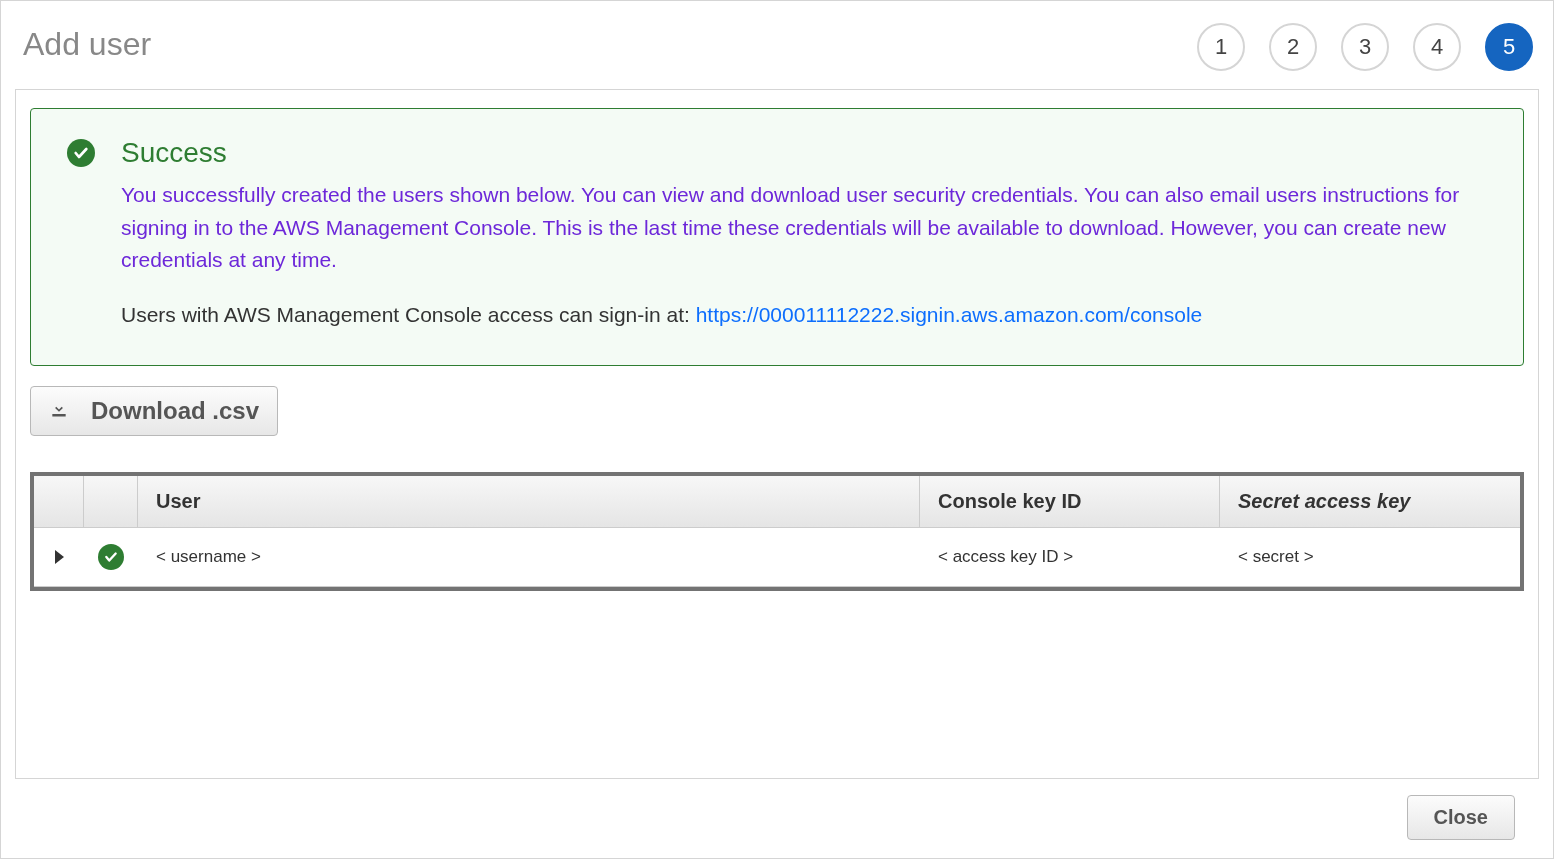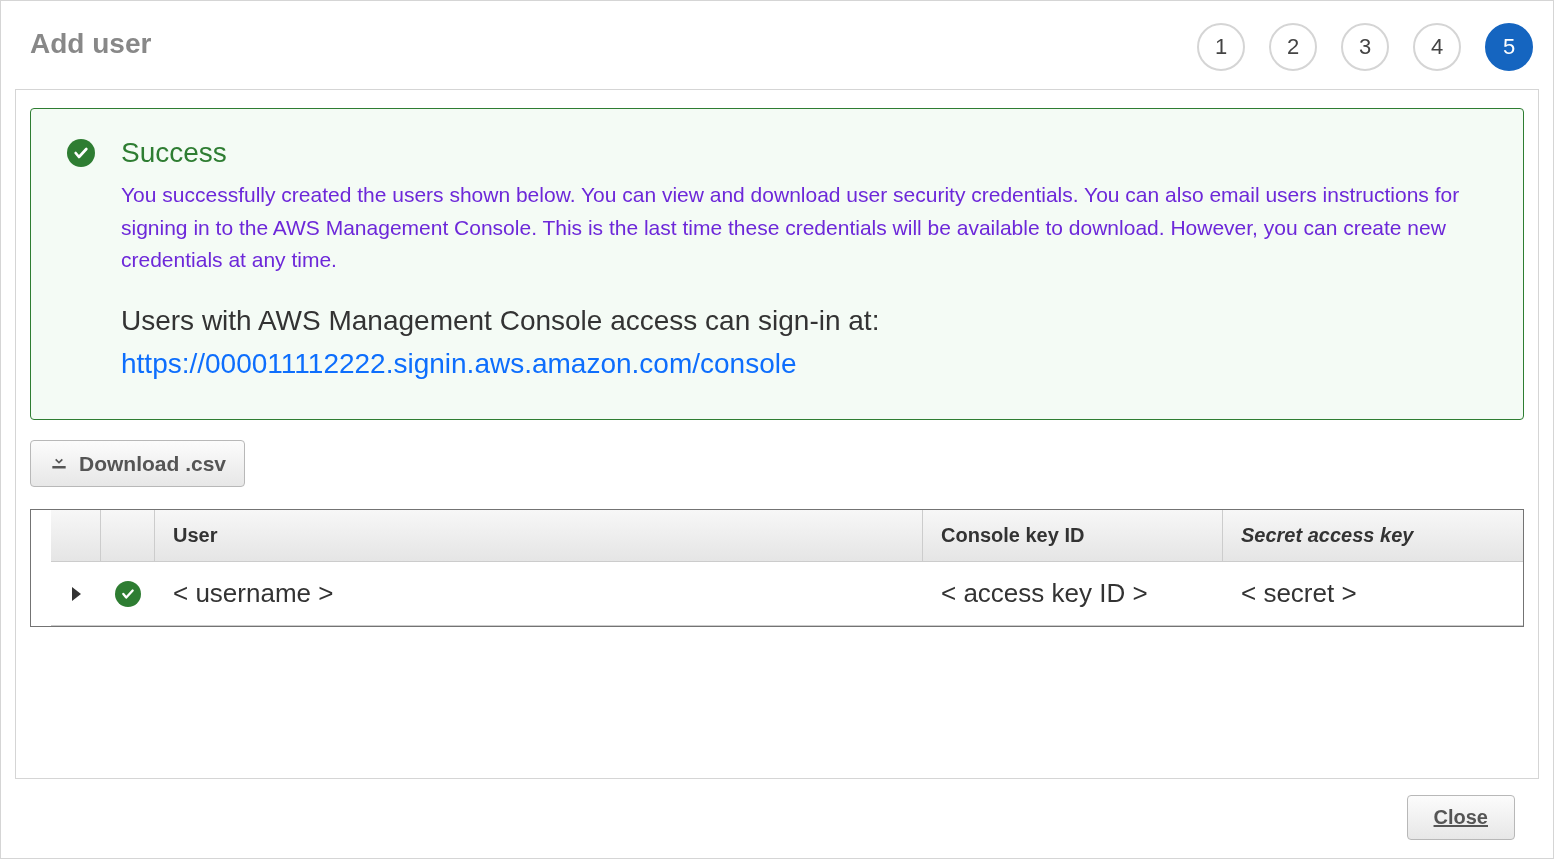--- a/index.html
+++ b/index.html
@@ -18,24 +18,24 @@
     display: flex;
     flex-direction: column;
   }
   .header-row {
     display: flex;
     align-items: center;
     justify-content: space-between;
     padding: 0 6px 10px 0;
   }
   .page-title {
-    font-size: 28px;
-    font-weight: 700;
+    font-size: 32px;
+    font-weight: 400;
     color: #888;
-    margin: 2px 0 0 15px;
+    margin: 2px 0 0 8px;
   }
   .stepper {
     display: flex;
     gap: 24px;
     align-items: center;
     padding-top: 8px;
   }
   .step {
     width: 48px; height: 48px;
     border-radius: 50%;
@@ -85,66 +85,65 @@
     font-weight: 400;
     margin: 0 0 10px 0;
   }
   .alert-text {
     font-size: 21px;
     line-height: 1.55;
     color: #6d28d9;
     margin: 0 0 22px 0;
   }
   .alert-text2 {
-    font-size: 28px;
+    font-size: 21px;
     line-height: 1.55;
     color: #333;
     margin: 0;
   }
   .link { color: #0d6efd; text-decoration: none; }
   .download-btn {
     margin-top: 20px;
     display: inline-flex;
     align-items: flex-end;
-    gap: 10px;
+    gap: 22px;
     padding: 10px 18px;
-    font-size: 21px;
+    font-size: 24px;
     font-weight: bold;
     color: #555;
     background: linear-gradient(#fcfcfc, #e7e7e7);
     border: 1px solid #b8b8b8;
     border-radius: 4px;
     cursor: pointer;
   }
   .download-btn svg { width: 20px; height: 20px; }
   .table {
-    margin-top: 22px;
+    margin-top: 36px;
     width: 100%;
-    border: 1px solid #737373;
+    border: 4px solid #737373;
     border-collapse: separate;
     border-spacing: 0;
-    padding-left: 20px;
   }
   .table thead th {
     background: linear-gradient(#f7f7f7, #e5e5e5);
     text-align: left;
     font-size: 20px;
     font-weight: bold;
     color: #333;
     padding: 14px 18px;
     border-right: 1px solid #ccc;
     border-bottom: 1px solid #ccc;
   }
   .table thead th:last-child { border-right: none; font-style: italic; }
   .table thead th.col-expand { width: 50px; padding: 14px 6px; }
   .table thead th.col-status { width: 54px; padding: 14px 6px; }
   .table thead th.col-akid { width: 300px; }
   .table thead th.col-secret { width: 300px; }
   .table tbody td {
-    font-size: 26px;
+    font-size: 17px;
     padding: 16px 18px;
     border-bottom: 1px solid #ccc;
     color: #333;
   }
   .expand-arrow {
     width: 0; height: 0;
     border-top: 7px solid transparent;
     border-bottom: 7px solid transparent;
     border-left: 9px solid #333;
     margin: 0 auto;
@@ -166,21 +165,20 @@
   }
   .close-btn {
     padding: 10px 26px;
     font-size: 20px;
     font-weight: bold;
     color: #555;
     background: linear-gradient(#fcfcfc, #e7e7e7);
     border: 1px solid #b8b8b8;
     border-radius: 4px;
     cursor: pointer;
-    text-decoration: underline;
   }
 </style>
 </head>
 <body>
 
 <div class="page">
 
   <div class="header-row">
     <h1 class="page-title">Add user</h1>
     <div class="stepper">

